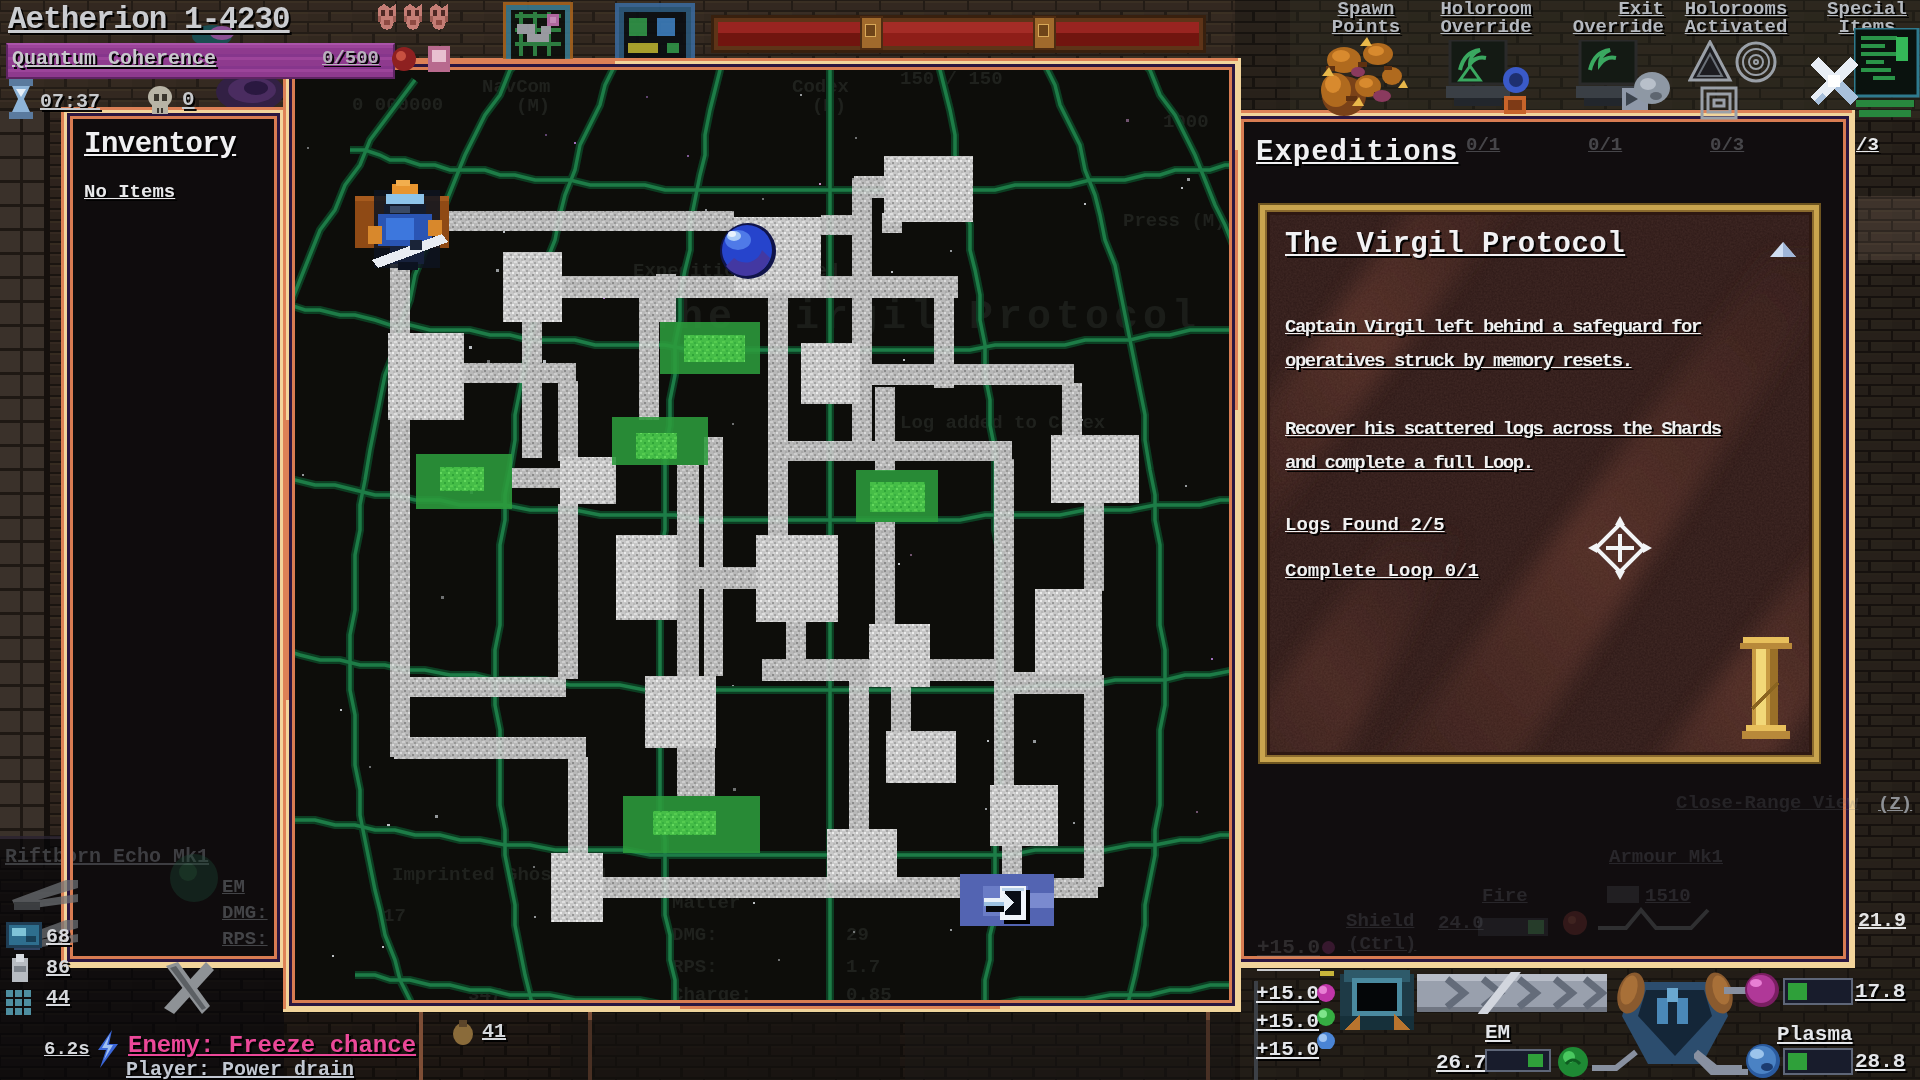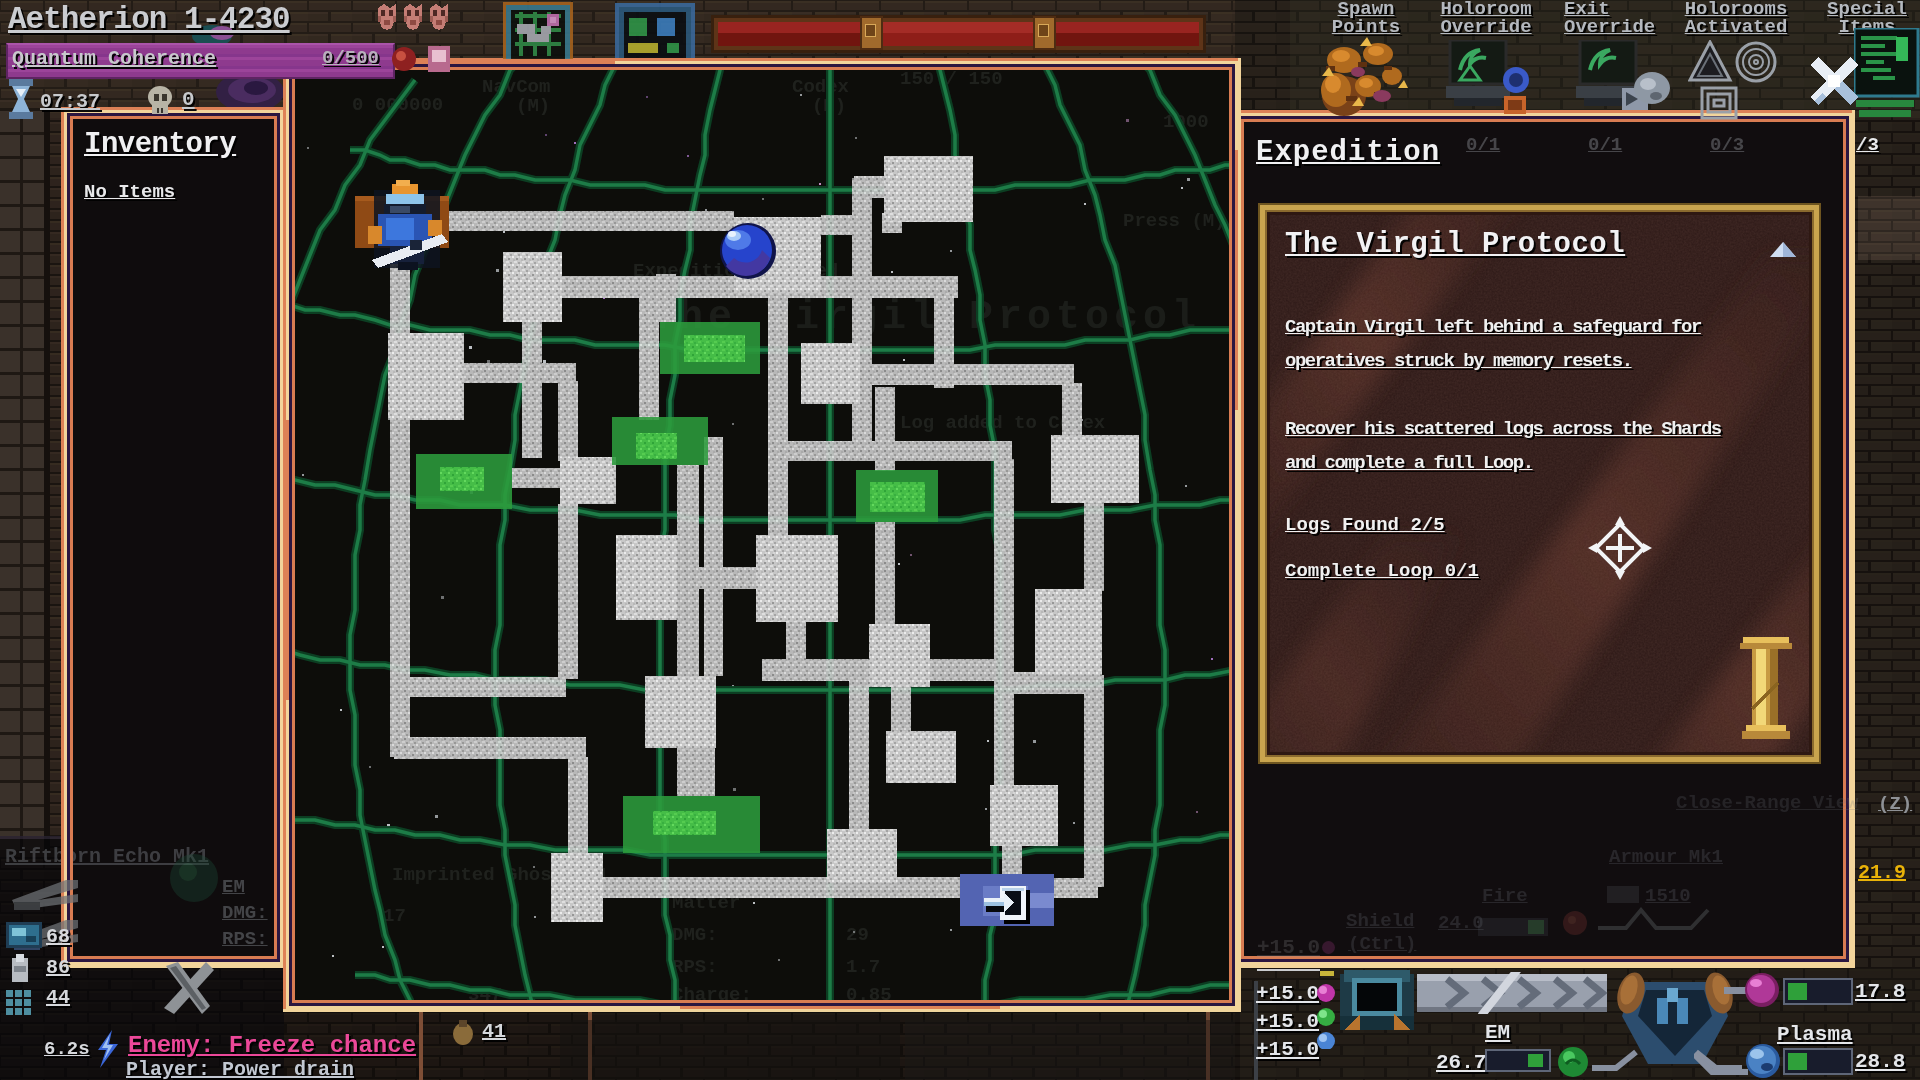--- a/index.html
+++ b/index.html
@@ -198,30 +198,30 @@
 <div class="abs px" style="left:1348px;top:933px;font-size:19px;color:rgba(110,115,122,0.25)">(Ctrl)</div>
 <div class="abs px" style="left:1438px;top:912px;font-size:19px;color:rgba(110,115,122,0.25)">24.0</div>
 <div class="abs" style="left:1478px;top:918px;width:70px;height:18px;background:rgba(90,95,105,0.18)"></div>
 <div class="abs" style="left:1528px;top:920px;width:16px;height:14px;background:rgba(60,140,70,0.3)"></div>
 <div class="abs px" style="left:1609px;top:846px;font-size:19px;color:rgba(110,115,122,0.25)">Armour Mk1</div>
 <div class="abs px" style="left:1482px;top:885px;font-size:19px;color:rgba(110,115,122,0.25)">Fire</div>
 <div class="abs px" style="left:1645px;top:885px;font-size:19px;color:rgba(110,115,122,0.25)">1510</div>
 <div class="abs" style="left:1607px;top:886px;width:32px;height:17px;background:rgba(110,115,122,0.18)"></div>
 <div class="abs px" style="left:1676px;top:792px;font-size:19px;color:rgba(110,115,122,0.22)">Close-Range View</div>
 <div class="abs px" style="left:1878px;top:793px;font-size:19px;color:#8e9196">(Z)</div>
-<div class="abs px" style="left:1858px;top:861px;font-size:20px;color:#eab308">21.9</div>
+<div class="abs px" style="left:1858px;top:909px;font-size:20px;color:#e5e5e5">21.9</div>
 <svg class="abs" style="left:1562px;top:910px" width="30" height="30" opacity="0.3">
       <circle cx="13" cy="13" r="12" fill="#7e3430"></circle>
       <circle cx="10" cy="10" r="4" fill="#a85648"></circle>
     </svg>
 <svg class="abs" style="left:1596px;top:898px" width="120" height="45" opacity="0.22">
       <path d="M2,30 L30,30 L45,12 L60,30 L95,30 L112,12" stroke="#9aa" stroke-width="4" fill="none"></path>
     </svg>
 
-<div class="abs px sh" style="left:1256px;top:136px;font-size:29px;color:#f0f0f2;letter-spacing:1px">Expedition</div>
+<div class="abs px sh" style="left:1256px;top:136px;font-size:29px;color:#f0f0f2;letter-spacing:1px">Expeditions</div>
 
 <div class="abs" style="left:1258px;top:203px;width:563px;height:561px;background:#6e5520;">
  <div class="abs" style="left:2px;top:2px;right:2px;bottom:2px;background:#c9a44e;"></div>
  <div class="abs" style="left:7px;top:7px;right:7px;bottom:7px;background:#8a6a2e;"></div>
  <div class="abs" style="left:9px;top:9px;right:9px;bottom:9px;background:#2e1812;"></div>
  <div class="abs" style="left:12px;top:12px;right:12px;bottom:12px;background:#301b19;overflow:hidden">
    <svg width="539" height="537">
      <defs>
        <linearGradient id="streak" x1="0" y1="1" x2="1" y2="0">
          <stop offset="0" stop-color="#2b1715"></stop>
@@ -680,21 +680,21 @@
       <rect x="16" y="10" width="5" height="7" fill="#3a362e"></rect>
       <rect x="11" y="24" width="2" height="5" fill="#3a362e"></rect>
       <rect x="15" y="24" width="2" height="5" fill="#3a362e"></rect>
     </svg>
 <div class="abs px sh" style="left:182px;top:88px;font-size:21px;color:#c8cacd">0</div>
 
 <div class="abs px sh" style="left:1318px;top:0px;font-size:19px;color:#b4b8be;text-align:center;width:96px;line-height:18px">Spawn
 Points</div>
 <div class="abs px sh" style="left:1436px;top:0px;font-size:19px;color:#b4b8be;text-align:center;width:100px;line-height:18px">Holoroom
 Override</div>
-<div class="abs px sh" style="left:1564px;top:0px;font-size:19px;color:#b4b8be;text-align:left;width:100px;line-height:18px">Exit
+<div class="abs px sh" style="left:1564px;top:0px;font-size:19px;color:#b4b8be;text-align:right;width:100px;line-height:18px">Exit
 Override</div>
 <div class="abs px sh" style="left:1680px;top:0px;font-size:19px;color:#b4b8be;text-align:center;width:112px;line-height:18px">Holorooms
 Activated</div>
 <div class="abs px sh" style="left:1822px;top:0px;font-size:19px;color:#b4b8be;text-align:center;width:90px;line-height:18px">Special
 Items</div>
 
 <svg class="abs" style="left:1314px;top:36px" width="104" height="84">
  <ellipse cx="30" cy="60" rx="22" ry="20" fill="#7a4218"></ellipse>
  <g fill="#b06a1e">
         <ellipse cx="30" cy="24" rx="17" ry="13"></ellipse>

